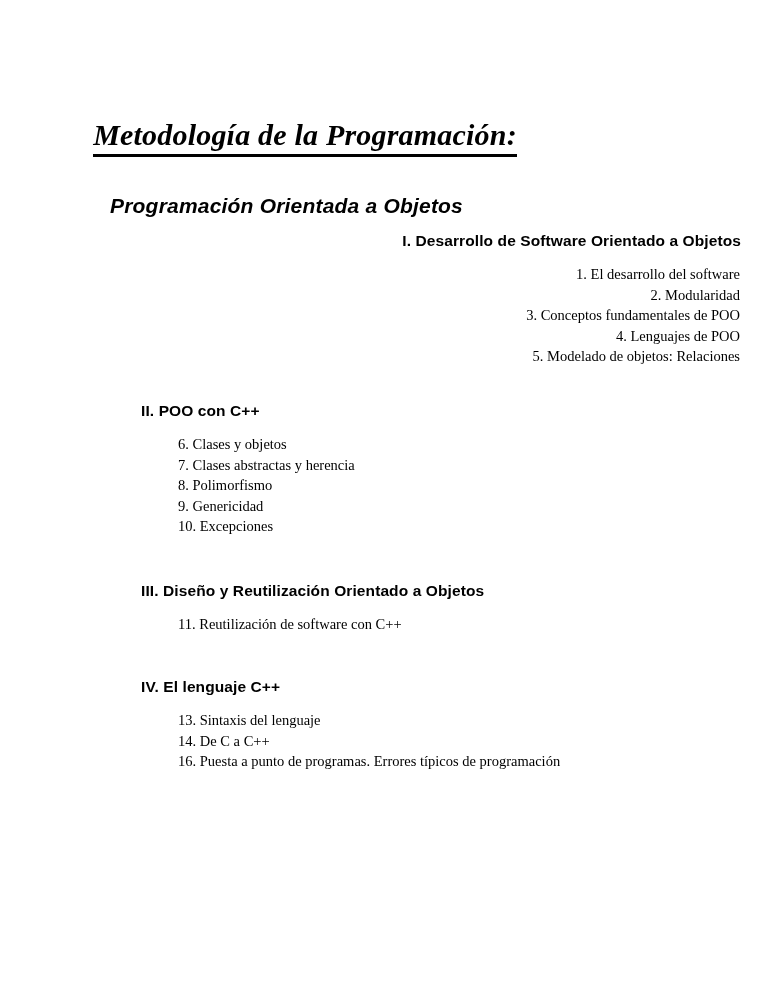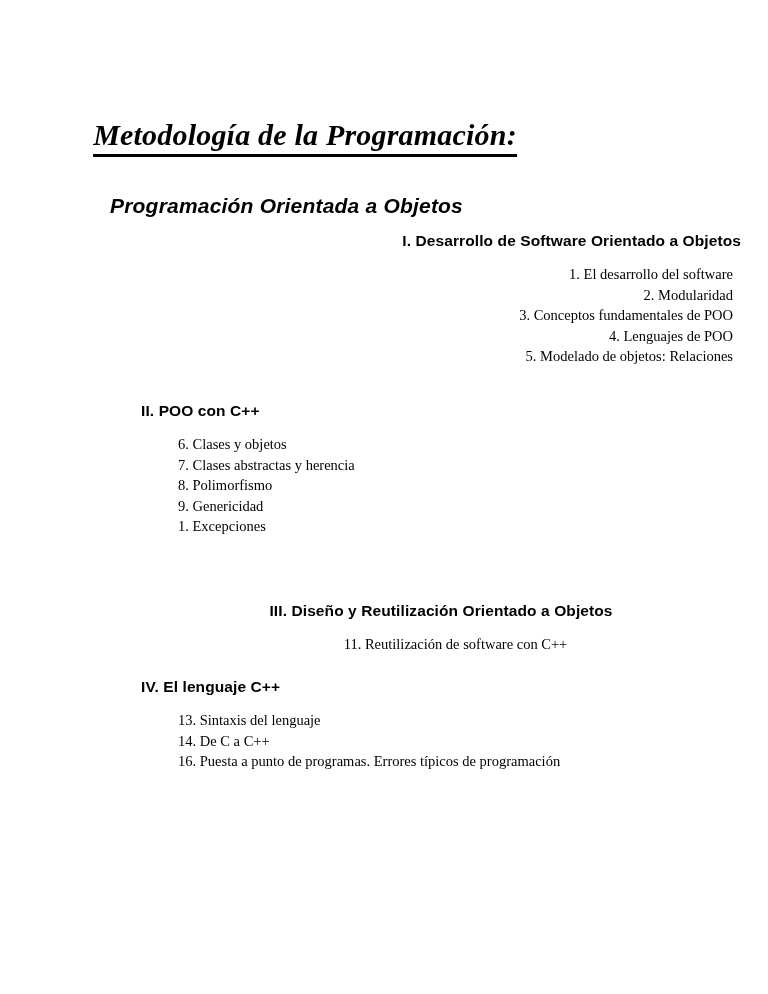--- a/index.html
+++ b/index.html
@@ -76,38 +76,38 @@
   .section-heading {
     font-family: "Liberation Sans", "DejaVu Sans", sans-serif;
     font-weight: bold;
     font-size: 15.5px;
     line-height: 19px;
     letter-spacing: 0.1px;
     white-space: nowrap;
     margin: 0;
   }
   .section-items {
-    margin: 8px;
+    margin: 1px;
     padding: 0;
     list-style: none;
     margin-top: 14px;
     margin-left: 37px;
   }
   .section-items li {
     font-family: "Liberation Serif", "DejaVu Serif", serif;
     font-weight: normal;
     font-size: 14.5px;
     line-height: 20.5px;
     white-space: nowrap;
   }
 
   
   #section-0 { top: 231px; text-align: right; }
   #section-1 { top: 401px; }
-  #section-2 { top: 601px; text-align: center; }
+  #section-2 { top: 581px; }
   #section-3 { top: 677px; }
 </style>
 </head>
 <body>
 
 <div class="page">
 
   <h1 class="doc-title"><span class="title-inner">Metodología de la Programación:</span></h1>
 
   <h2 class="doc-subtitle">Programación Orientada a Objetos</h2>
@@ -125,21 +125,21 @@
       </ul>
     </div>
 
     <div class="section" id="section-1">
       <div class="section-heading">II. POO con C++</div>
       <ul class="section-items">
         <li>6. Clases y objetos</li>
         <li>7. Clases abstractas y herencia</li>
         <li>8. Polimorfismo</li>
         <li>9. Genericidad</li>
-        <li>1. Excepciones</li>
+        <li>10. Excepciones</li>
       </ul>
     </div>
 
     <div class="section" id="section-2">
       <div class="section-heading">III. Diseño y Reutilización Orientado a Objetos</div>
       <ul class="section-items">
         <li>11. Reutilización de software con C++</li>
       </ul>
     </div>
 

